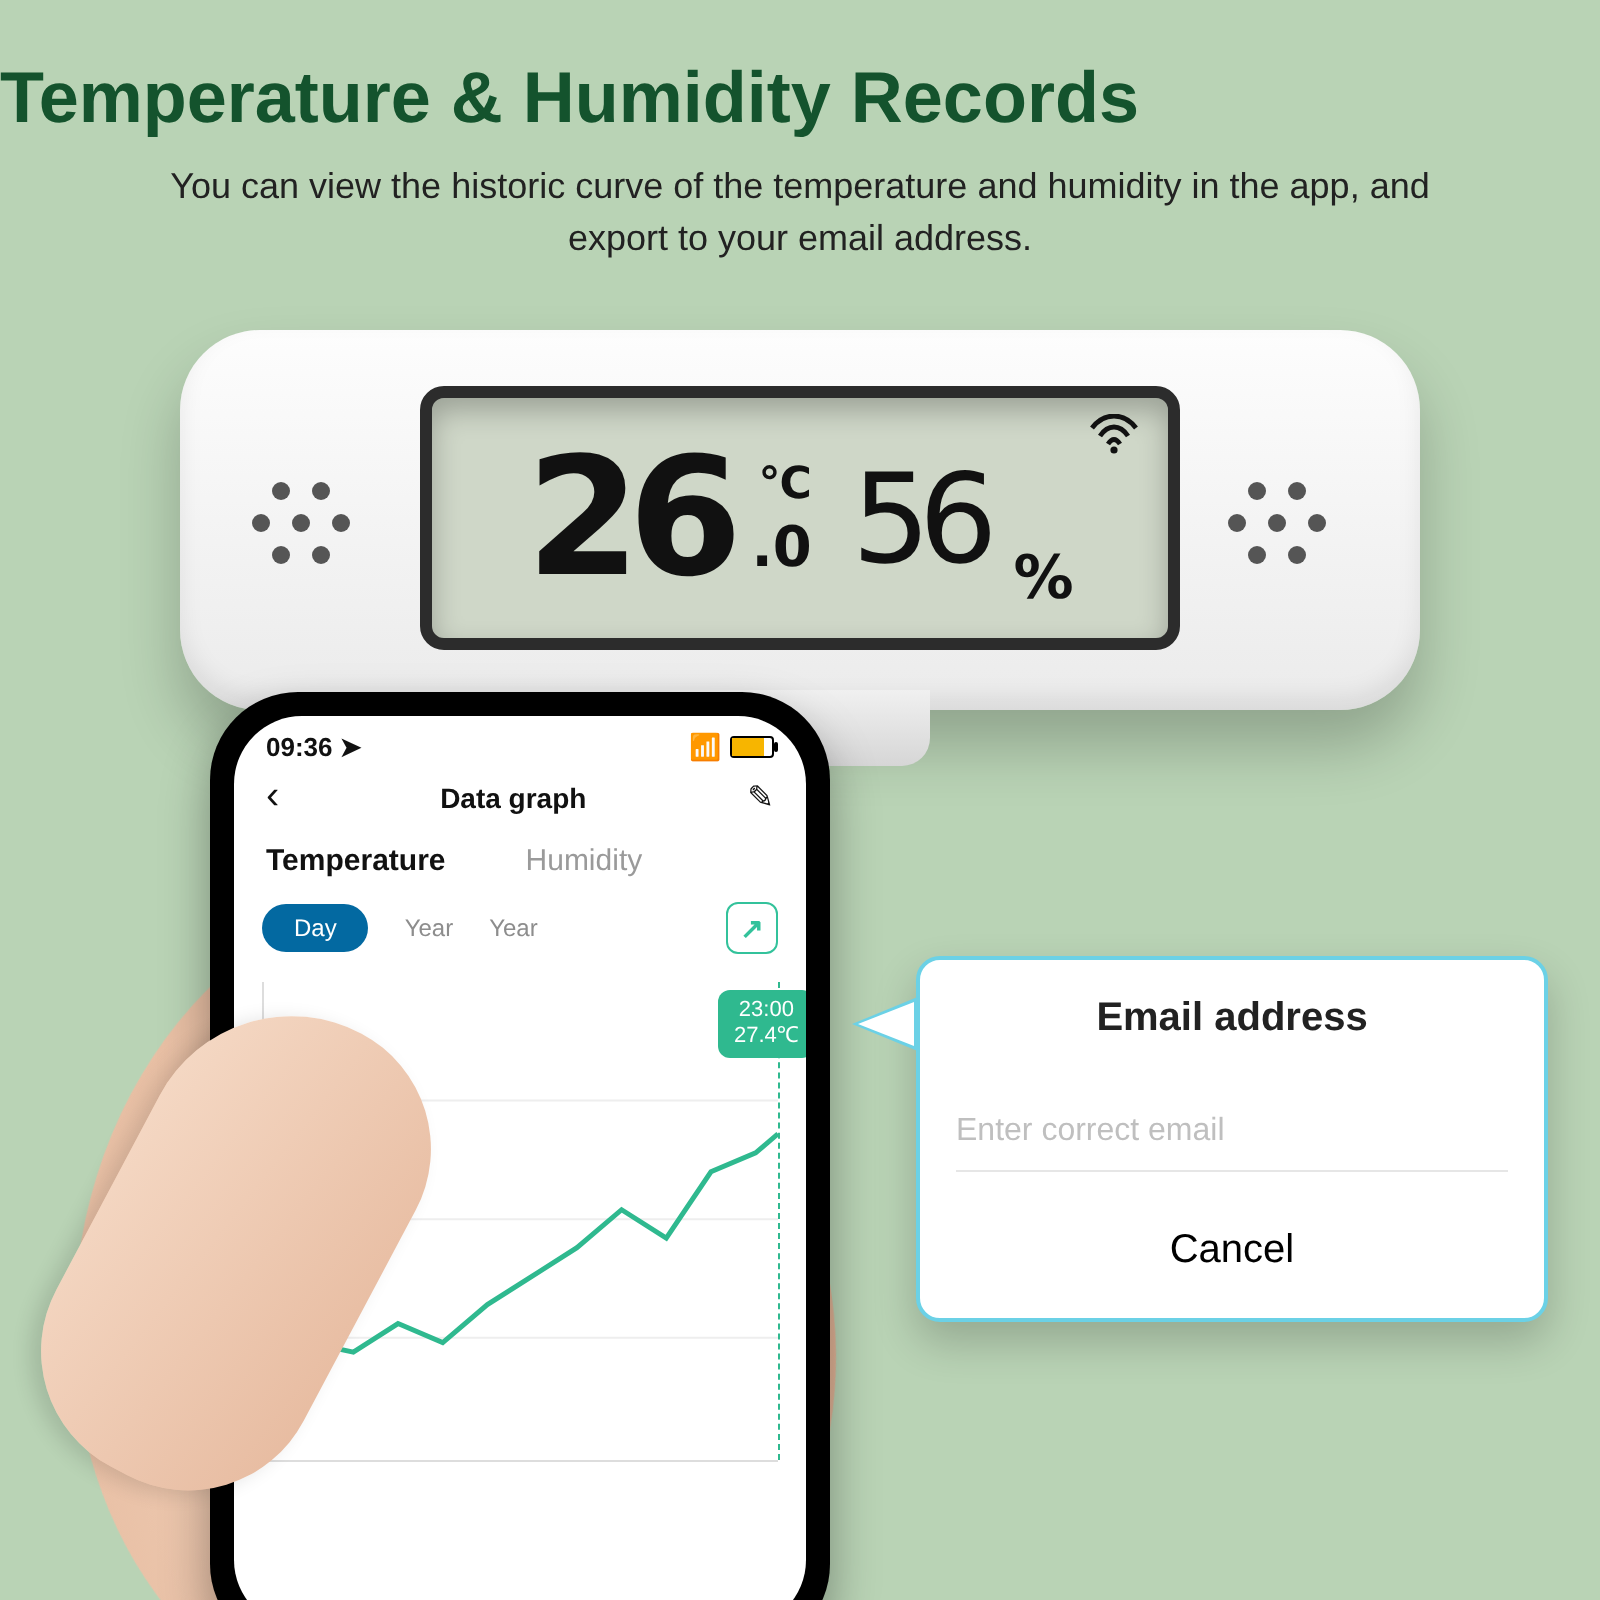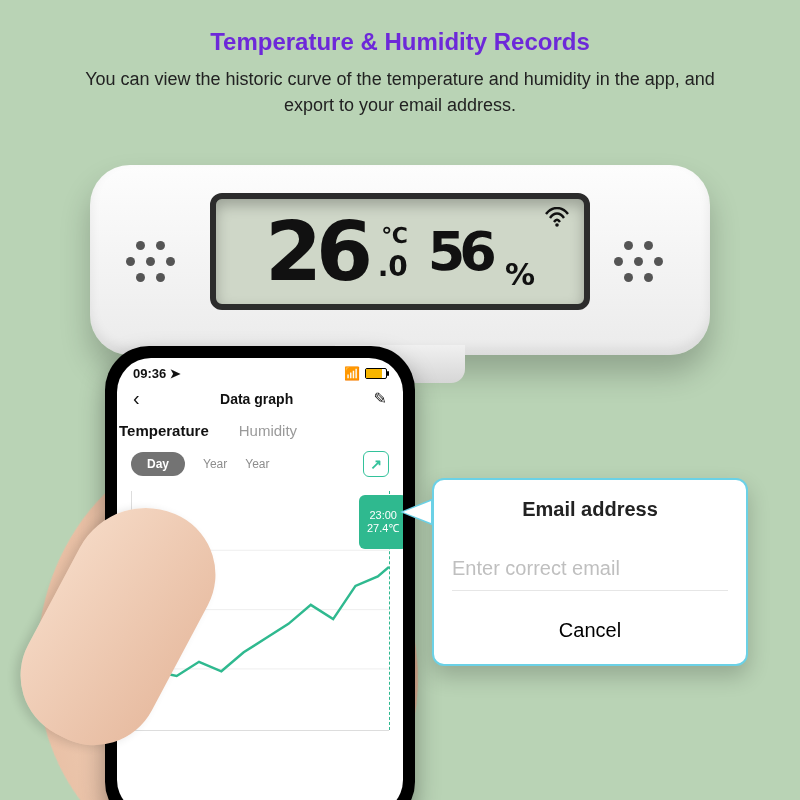--- a/index.html
+++ b/index.html
@@ -5,24 +5,23 @@
   * { box-sizing: border-box; margin: 0; padding: 0; }
   body {
     width: 800px;
     height: 800px;
     background: #b9d3b5;
     font-family: Arial, Helvetica, sans-serif;
     position: relative;
     overflow: hidden;
   }
   .title {
-    text-align: center;
-    font-size: 24px;
+    font-size: 36px;
     font-weight: 700;
-    color: #6d28d9;
+    color: #14532d;
     padding-top: 28px;
   }
   .subtitle {
     text-align: center;
     font-size: 18px;
     color: #222;
     margin-top: 10px;
     line-height: 1.45;
     padding: 0 68px;
   }
@@ -40,36 +39,36 @@
     content:"";
     position:absolute;
     left:50%; bottom:-28px; transform:translateX(-50%);
     width:130px; height:38px;
     background:linear-gradient(#f0f0f0,#d6d6d6);
     border-radius:0 0 14px 14px;
   }
   .lcd {
     position:absolute;
     left:120px; top:28px;
-    width:380px; height:117px;
+    width:380px; height:132px;
     background:#cfd7c8;
     border-radius:12px;
     border:6px solid #2c2c2c;
     box-shadow: inset 0 6px 14px rgba(0,0,0,.25);
     display:flex;
     align-items:center;
     justify-content:center;
     gap:14px;
     font-family:"Arial Black","DejaVu Sans",sans-serif;
     color:#111;
   }
   .lcd .temp-main { font-size:82px; font-weight:900; letter-spacing:-6px;}
   .lcd .temp-unit { font-size:22px; font-weight:900; align-self:flex-start; margin-top:12px;}
   .lcd .temp-dec  { font-size:28px; font-weight:900; align-self:flex-end; margin-bottom:10px; margin-left:-8px;}
-  .lcd .hum-main  { font-size:54px; font-weight:700; letter-spacing:-6px; margin-left:6px;}
+  .lcd .hum-main  { font-size:62px; font-weight:400; letter-spacing:-6px; margin-left:6px;}
   .lcd .hum-unit  { font-size:30px; font-weight:900; align-self:flex-end; margin-bottom:12px;}
   .wifi {
     position:absolute; right:14px; top:8px;
     width:26px; height:20px;
   }
   .dots{
     position:absolute; top:76px;
     width:64px; height:44px;
   }
   .dots.left{ left:34px;}
@@ -128,77 +127,77 @@
   .statusbar .r{ display:flex; gap:4px; align-items:center;}
   .batt{width:22px;height:11px;border:1px solid #000;border-radius:2px;position:relative;}
   .batt::after{content:"";position:absolute;right:-3px;top:2px;width:2px;height:5px;background:#000;border-radius:1px;}
   .batt i{display:block;height:100%;width:80%;background:#f7b500;}
   .appbar{
     display:flex; align-items:center; justify-content:space-between;
     padding:4px 16px 10px;
   }
   .appbar .ttl{font-weight:800;font-size:14px;}
   .tabs{
-    display:flex; gap:30px;
-    padding:2px 2px 8px;
+    display:flex; gap:40px;
+    padding:2px 16px 8px;
     font-size:15px;
   }
   .tabs .active{font-weight:800;}
   .tabs .inactive{color:#9a9a9a;}
   .range{
     display:flex; align-items:center; gap:18px;
     padding:4px 14px 8px;
     font-size:12px;
   }
   .pill{
-    background:#737373;color:#fff;
-    padding:5px 16px;border-radius:16px;font-weight:700;text-align:right;
+    background:#0369a1;color:#fff;
+    padding:5px 16px;border-radius:16px;font-weight:400;text-align:right;
   }
   .range .dim{color:#8d8d8d;}
   .export{
     margin-left:auto;
     width:26px;height:26px;border:1px solid #33c29b;border-radius:6px;
     display:flex;align-items:center;justify-content:center;
     color:#33c29b;font-size:14px;font-weight:700;
   }
   .chart{
     position:relative;
     margin:6px 14px 0;
     height:240px;
     border-left:1px solid #ddd;
     border-bottom:1px solid #ddd;
   }
   .chart svg{position:absolute;inset:0;}
   .bubble{
     position:absolute;
     background:#2fb98f;color:#fff;
-    font-size:11px;padding:14px 8px;border-radius:6px;
+    font-size:11px;padding:4px 8px;border-radius:6px;
     text-align:center;line-height:1.2;
   }
   .vline{
     position:absolute;top:0;bottom:0;width:0;border-left:1.5px dashed #2fb98f;
   }
 
   
   .dialog{
     position:absolute;
-    right:52px; top:478px;
+    right:26px; top:478px;
     width:316px;
     background:#fff;
     border:2px solid #6bd1e6;
     border-radius:12px;
     box-shadow:0 10px 22px rgba(0,0,0,.2);
     padding:18px 18px 8px;
     z-index:10;
   }
   .dialog h3{
     text-align:center;font-size:20px;font-weight:600;color:#222;margin-bottom:36px;
   }
   .dialog .ph{
-    color:#bfbfbf;font-size:20px;padding-bottom:10px;
+    color:#bfbfbf;font-size:16px;padding-bottom:10px;
     border-bottom:1px solid #e6e6e6;margin-bottom:14px;
   }
   .dlg-btns{display:flex;}
   .dlg-btns div{
     flex:1;text-align:center;padding:14px 0;font-size:20px;
   }
   .dlg-btns .ok{font-weight:800;}
   .callout{
     position:absolute;
     left:-34px; top:18px;

